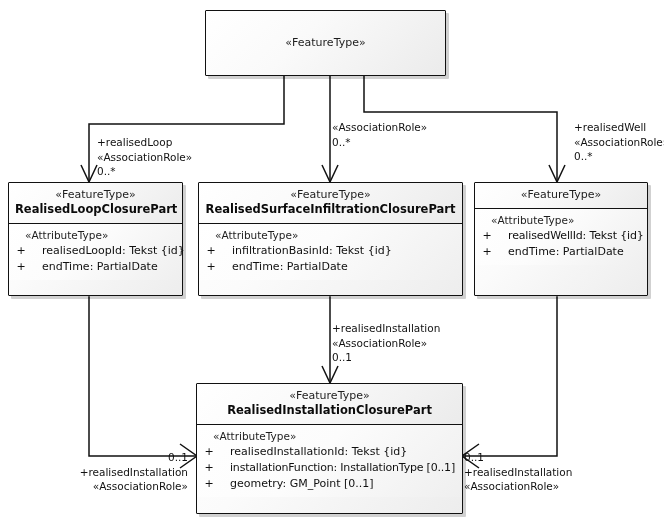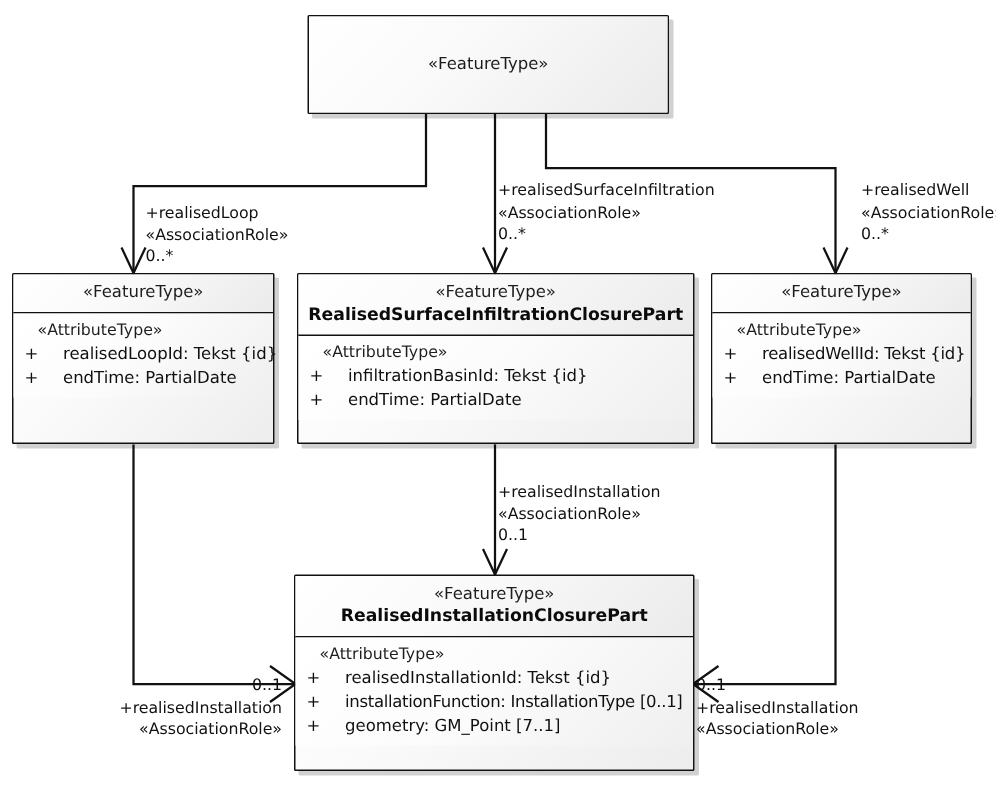--- a/index.html
+++ b/index.html
@@ -142,20 +142,21 @@
 
   <div class="uml-class" style="left:205px; top:10px; width:241px; height:66px;">
     <div class="uml-head" style="height:100%; display:flex; flex-direction:column; justify-content:center;">
       <div class="stereotype">«FeatureType»</div>
     </div>
   </div>
 
   <div class="uml-class has-body" style="left:8px; top:182px; width:175px; height:114px;">
     <div class="uml-head">
       <div class="stereotype">«FeatureType»</div>
+      <div class="classname">RealisedLoopClosurePart</div>
     </div>
     <div class="uml-body">
       <div class="attr-stereo">«AttributeType»</div>
       <div class="attr-row">
         <span class="attr-vis">+</span>
         <span class="attr-text">realisedLoopId: Tekst {id}</span>
       </div>
       <div class="attr-row">
         <span class="attr-vis">+</span>
         <span class="attr-text">endTime: PartialDate</span>
@@ -208,33 +209,32 @@
       <div class="attr-row">
         <span class="attr-vis">+</span>
         <span class="attr-text">realisedInstallationId: Tekst {id}</span>
       </div>
       <div class="attr-row">
         <span class="attr-vis">+</span>
         <span class="attr-text" style="letter-spacing:-0.2px;">installationFunction: InstallationType [0..1]</span>
       </div>
       <div class="attr-row">
         <span class="attr-vis">+</span>
-        <span class="attr-text">geometry: GM_Point [7..1]</span>
+        <span class="attr-text">geometry: GM_Point [0..1]</span>
       </div>
     </div>
   </div>
 
   <div class="conn-label" style="left:97px; top:135px;">
     <span class="role">+realisedLoop</span>
     <span class="stereo">«AssociationRole»</span>
     <span class="mult">0..*</span>
   </div>
 
   <div class="conn-label" style="left:332px; top:120px;">
-    <span class="role">+realisedSurfaceInfiltration</span>
     <span class="stereo">«AssociationRole»</span>
     <span class="mult">0..*</span>
   </div>
 
   <div class="conn-label" style="left:574px; top:120px;">
     <span class="role">+realisedWell</span>
     <span class="stereo">«AssociationRole»</span>
     <span class="mult">0..*</span>
   </div>
 

